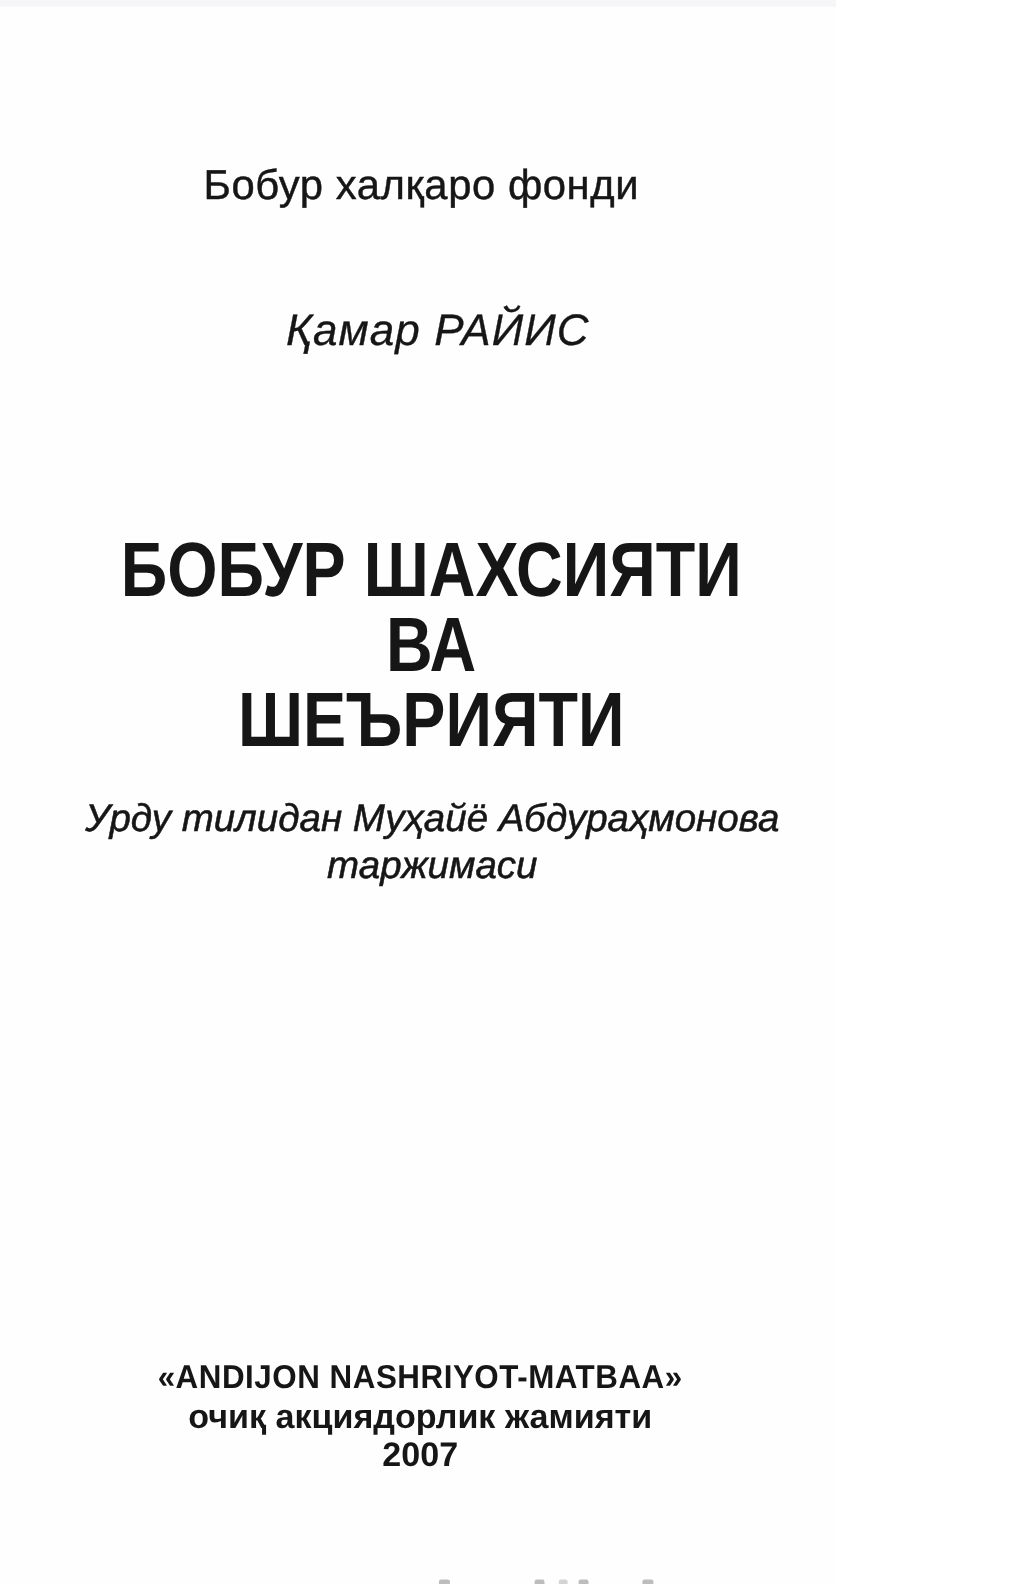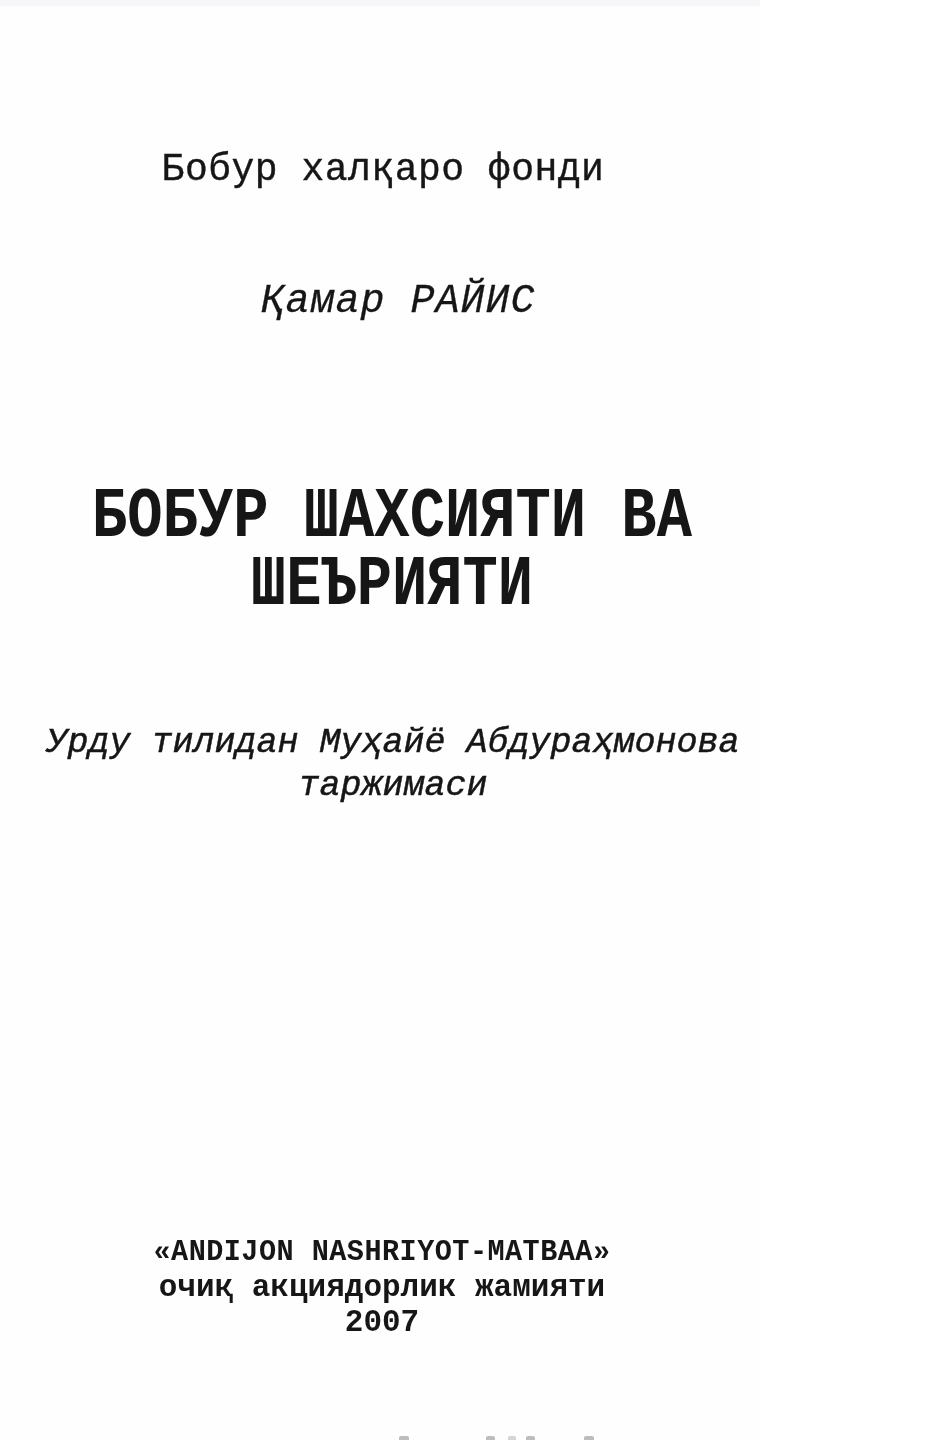--- a/index.html
+++ b/index.html
@@ -6,21 +6,21 @@
     margin: 0;
     padding: 0;
     background: #ffffff;
   }
   .page {
     position: relative;
     width: 760px;
     height: 1440px;
     background: #fefefe;
     overflow: hidden;
-    font-family: Liberation Mono, monospace;
+    font-family: Liberation Sans, sans-serif;
     color: #161616;
   }
   .scan-strip {
     position: absolute;
     top: 0; left: 0; right: 0;
     height: 6px;
     background: #f6f6f8;
   }
   .line {
     position: absolute;

